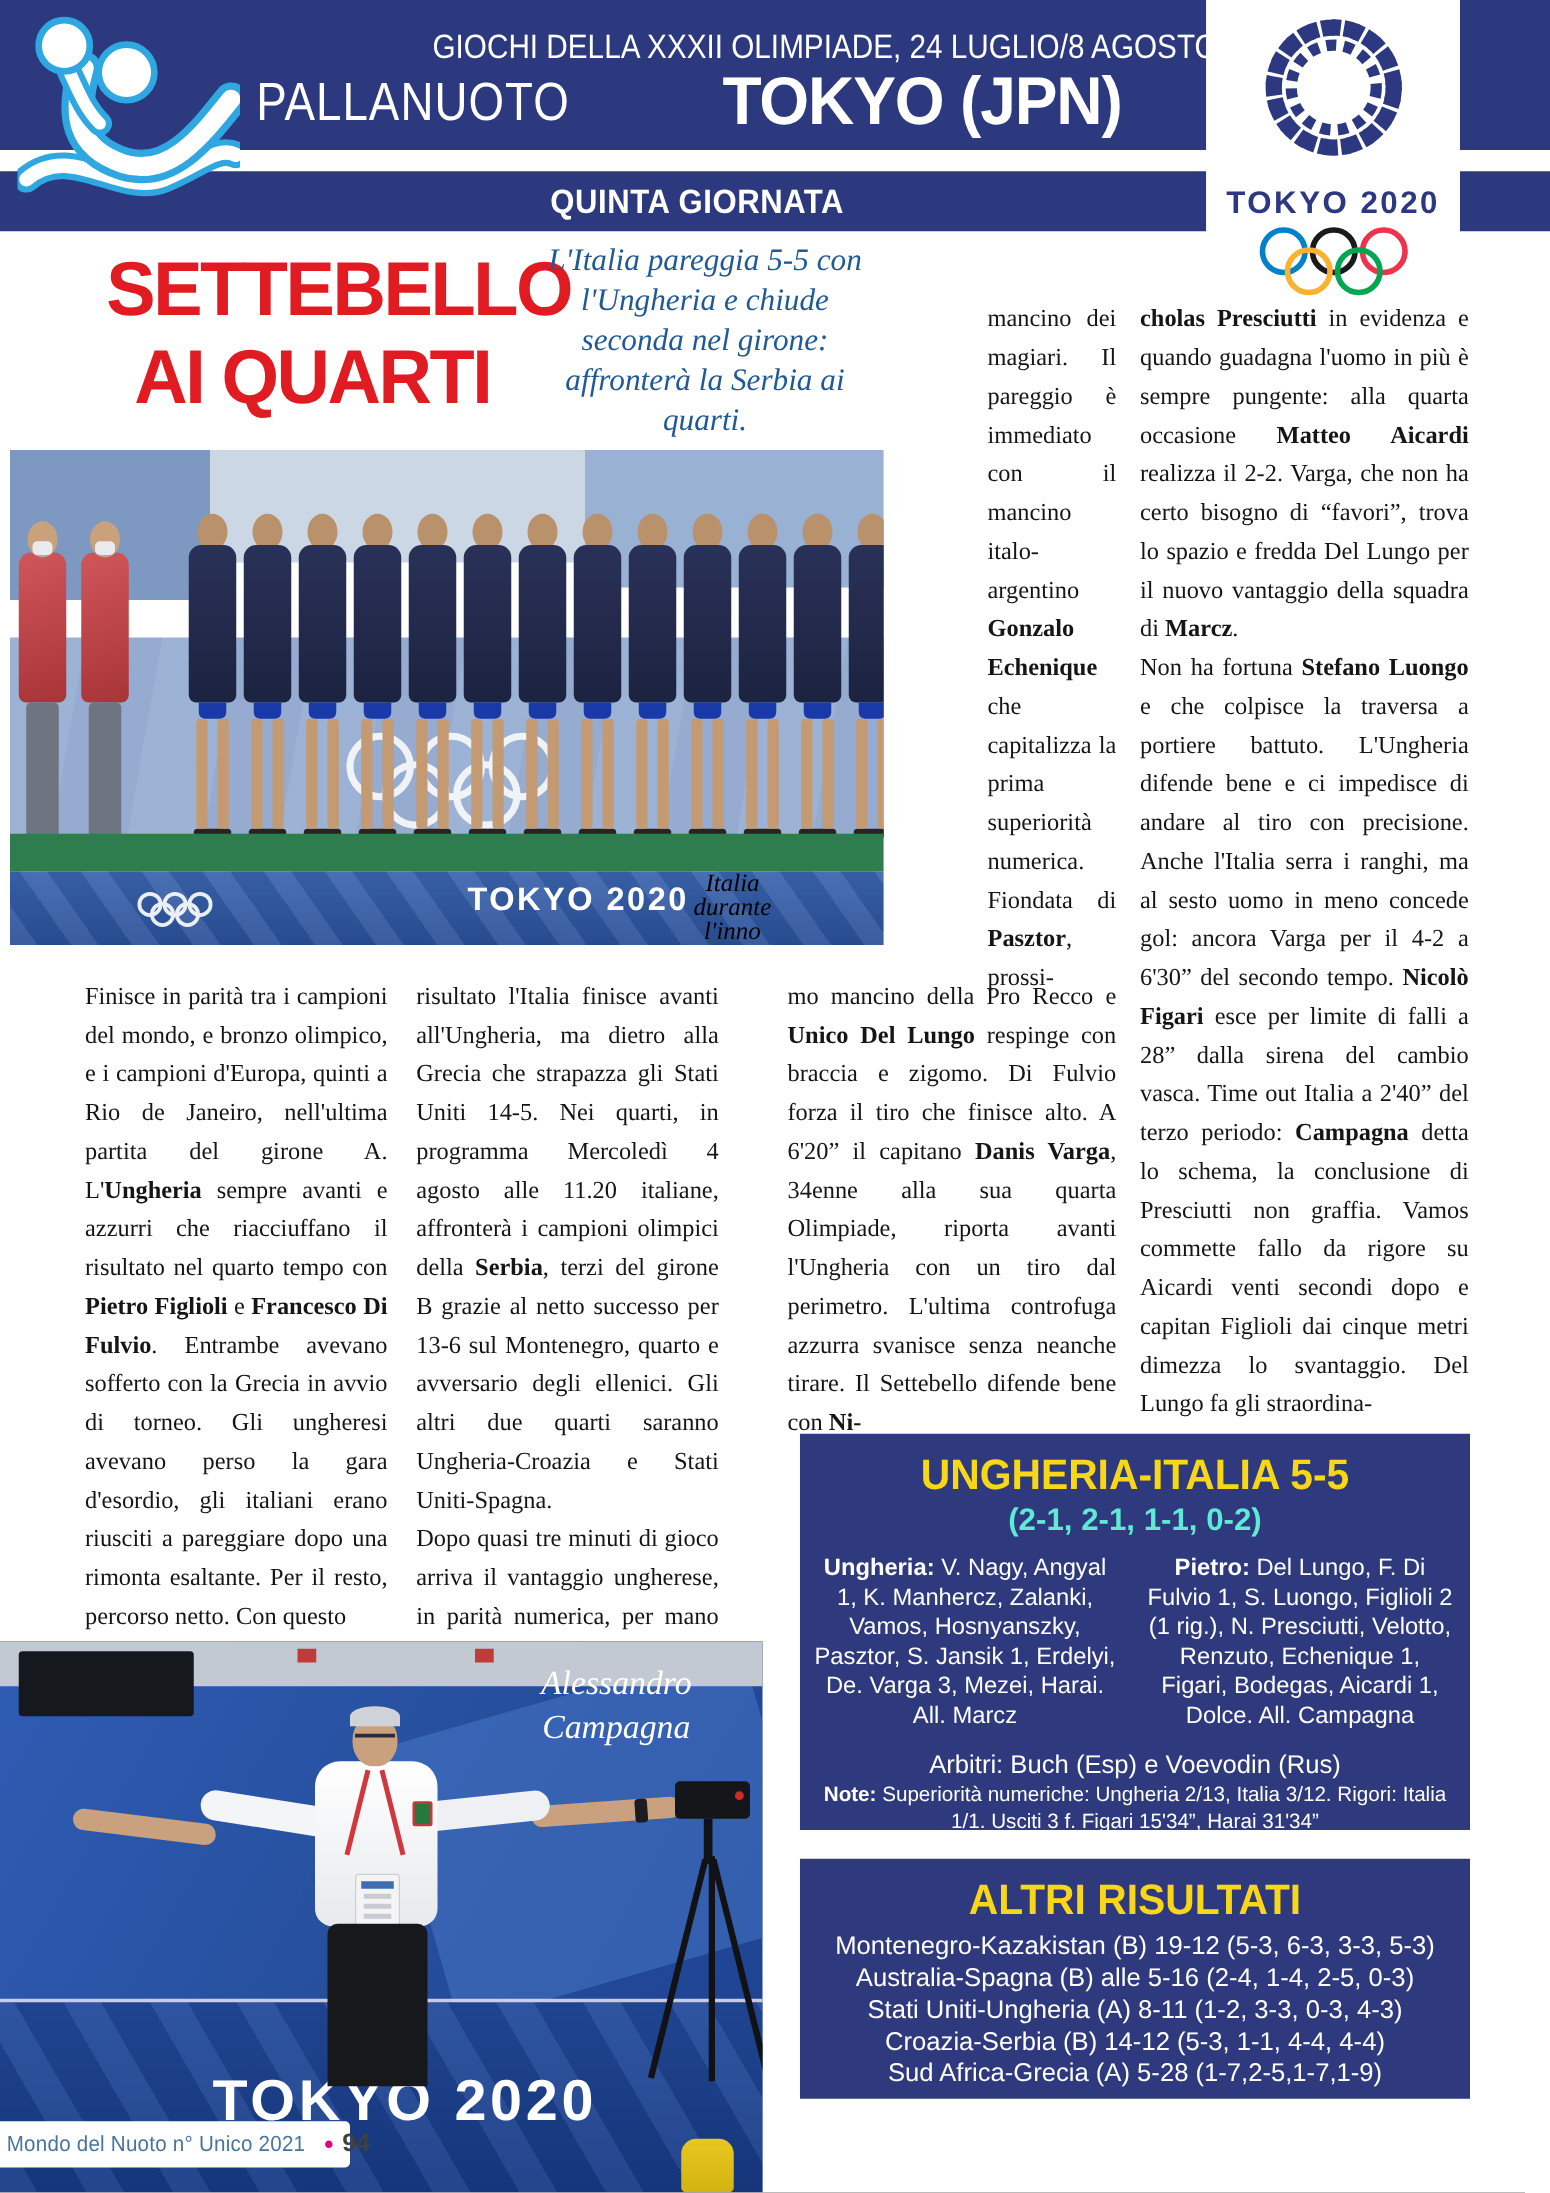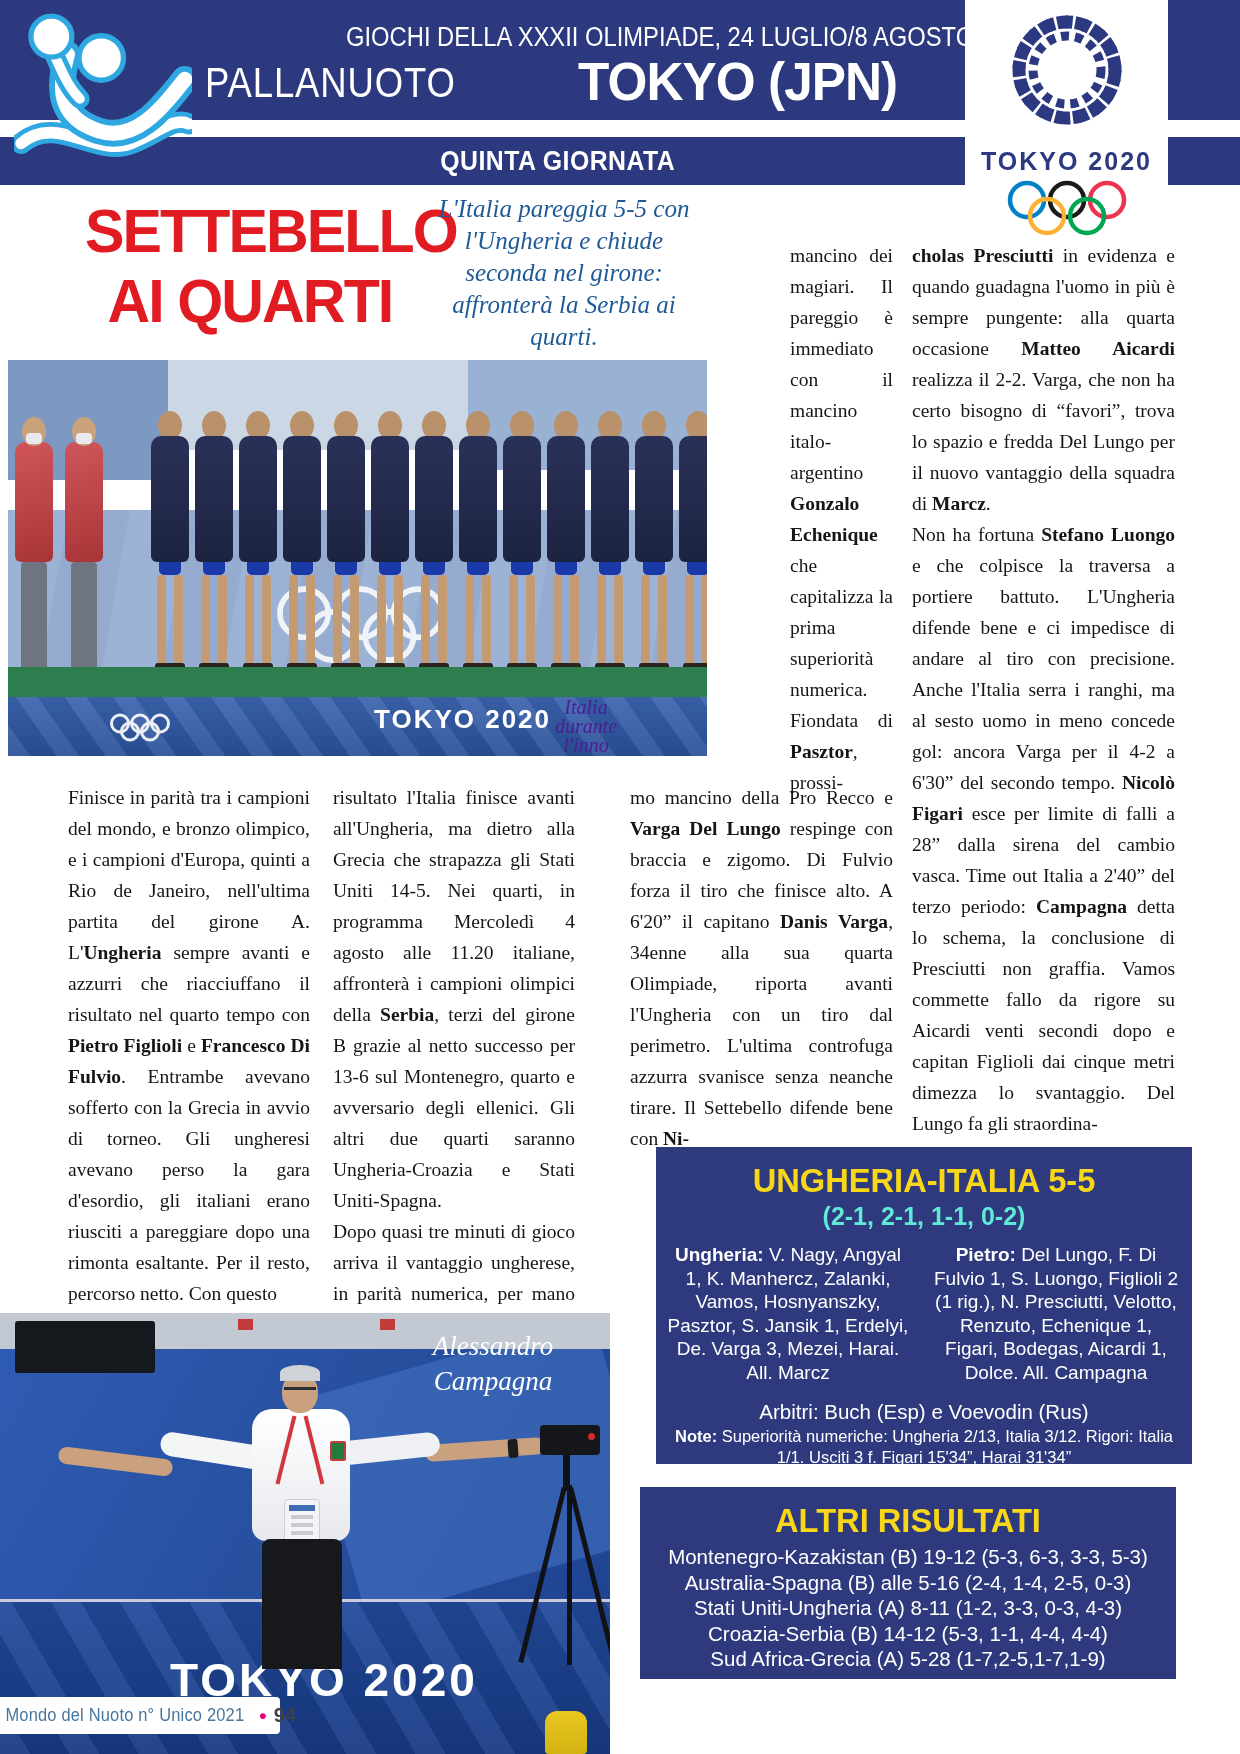--- a/index.html
+++ b/index.html
@@ -59,27 +59,27 @@
   .figure .legs{display:flex;gap:8px;justify-content:center;height:88px;}
   .figure .legs i{width:9px;background:#c49a72;border-radius:3px;}
   .figure .feet{height:7px;width:30px;background:#2a241f;margin:0 auto;border-radius:3px;}
   .staff{margin-right:10px;}
   .staff .head{background:#c9a27c;position:relative;}
   .staff .head::after{content:"";position:absolute;left:4px;bottom:2px;width:16px;height:11px;
         background:#e9e9ee;border-radius:4px;}
   .staff .jacket{background:linear-gradient(160deg,#d0565a,#a83438);}
   .staff .pants{width:26px;height:108px;background:#6e7480;margin:0 auto;border-radius:4px;}
   .staff2{margin-right:46px;}
-  .p1-caption{position:absolute;left:528px;top:338px;width:100px;text-align:center;color:#4c1d95;
+  .p1-caption{position:absolute;left:528px;top:338px;width:100px;text-align:center;color:#000000;
         font-family:"Liberation Serif",serif;font-style:italic;font-size:20px;line-height:19px;white-space:pre-line;}
   .rings-big{position:absolute;left:262px;top:220px;opacity:.85;}
   .rings-small{position:absolute;left:100px;top:352px;opacity:.9;}
   
   .navybox{position:absolute;left:640px;width:536px;background:#2e3a7d;color:#fff;text-align:center;}
-  .box1{top:1147px;height:317px;margin-left:16px;}
+  .box1{top:1147px;height:317px;}
   .box2{top:1487px;height:192px;}
   .box-title{color:#f8d718;font-weight:700;font-size:34px;letter-spacing:0;margin-top:14px;transform:scaleX(.96);}
   .box-partials{color:#5eead4;font-weight:700;font-size:25px;margin-top:2px;}
   .rosters{display:flex;margin-top:12px;padding:0 10px;gap:24px;}
   .roster{width:244px;font-size:19px;line-height:23.5px;}
   .roster b{font-weight:700;}
   .arbitri{margin-top:16px;font-size:20.5px;}
   .arbitri b{font-weight:400;}
   .note{margin:2px auto 0;width:505px;font-size:16.5px;line-height:21px;}
   .note b{font-weight:700;}
@@ -368,21 +368,21 @@
     <p>Non ha fortuna <b>Stefano Luongo</b> e che colpisce la traversa a portiere battuto. L'Ungheria difende bene e ci impedisce di andare al tiro con precisione. Anche l'Italia serra i ranghi, ma al sesto uomo in meno concede gol: ancora Varga per il 4-2 a 6'30” del secondo tempo. <b>Nicolò Figari</b> esce per limite di falli a 28” dalla sirena del cambio vasca. Time out Italia a 2'40” del terzo periodo: <b>Campagna</b> detta lo schema, la conclusione di Presciutti non graffia. Vamos commette fallo da rigore su Aicardi venti secondi dopo e capitan Figlioli dai cinque metri dimezza lo svantaggio. Del Lungo fa gli straordina-</p>
   </div>
   <div class="col col1">
     <p>Finisce in parità tra i campioni del mondo, e bronzo olimpico, e i campioni d'Europa, quinti a Rio de Janeiro, nell'ultima partita del girone A. L'<b>Ungheria</b> sempre avanti e azzurri che riacciuffano il risultato nel quarto tempo con <b>Pietro Figlioli</b> e <b>Francesco Di Fulvio</b>. Entrambe avevano sofferto con la Grecia in avvio di torneo. Gli ungheresi avevano perso la gara d'esordio, gli italiani erano riusciti a pareggiare dopo una rimonta esaltante. Per il resto, percorso netto. Con questo</p>
   </div>
   <div class="col col2">
     <p>risultato l'Italia finisce avanti all'Ungheria, ma dietro alla Grecia che strapazza gli Stati Uniti 14-5. Nei quarti, in programma Mercoledì 4 agosto alle 11.20 italiane, affronterà i campioni olimpici della <b>Serbia</b>, terzi del girone B grazie al netto successo per 13-6 sul Montenegro, quarto e avversario degli ellenici. Gli altri due quarti saranno Ungheria-Croazia e Stati Uniti-Spagna.</p>
     <p>Dopo quasi tre minuti di gioco arriva il vantaggio ungherese, in parità numerica, per mano di <b>Jansik</b>, terzo</p>
   </div>
   <div class="col col3w">
-    <p>mo mancino della Pro Recco e <b>Varga Del Lungo</b> respinge con braccia e zigomo. Di Fulvio forza il tiro che finisce alto. A 6'20” il capitano <b>Danis Varga</b>, 34enne alla sua quarta Olimpiade, riporta avanti l'Ungheria con un tiro dal perimetro. L'ultima controfuga azzurra svanisce senza neanche tirare. Il Settebello difende bene con <b>Ni-</b></p>
+    <p>mo mancino della Pro Recco e <b>Unico Del Lungo</b> respinge con braccia e zigomo. Di Fulvio forza il tiro che finisce alto. A 6'20” il capitano <b>Danis Varga</b>, 34enne alla sua quarta Olimpiade, riporta avanti l'Ungheria con un tiro dal perimetro. L'ultima controfuga azzurra svanisce senza neanche tirare. Il Settebello difende bene con <b>Ni-</b></p>
   </div>
 
   <section class="navybox box1">
     <div class="box-title">UNGHERIA-ITALIA 5-5</div>
     <div class="box-partials">(2-1, 2-1, 1-1, 0-2)</div>
     <div class="rosters">
       <div class="roster"><b>Ungheria:</b><span> V. Nagy, Angyal 1, K. Manhercz, Zalanki, Vamos, Hosnyanszky, Pasztor, S. Jansik 1, Erdelyi, De. Varga 3, Mezei, Harai. All. Marcz</span></div>
       <div class="roster"><b>Pietro:</b><span> Del Lungo, F. Di Fulvio 1, S. Luongo, Figlioli 2 (1 rig.), N. Presciutti, Velotto, Renzuto, Echenique 1, Figari, Bodegas, Aicardi 1, Dolce. All. Campagna</span></div>
     </div>
     <div class="arbitri"><b>Arbitri:</b><span> Buch (Esp) e Voevodin (Rus)</span></div>

